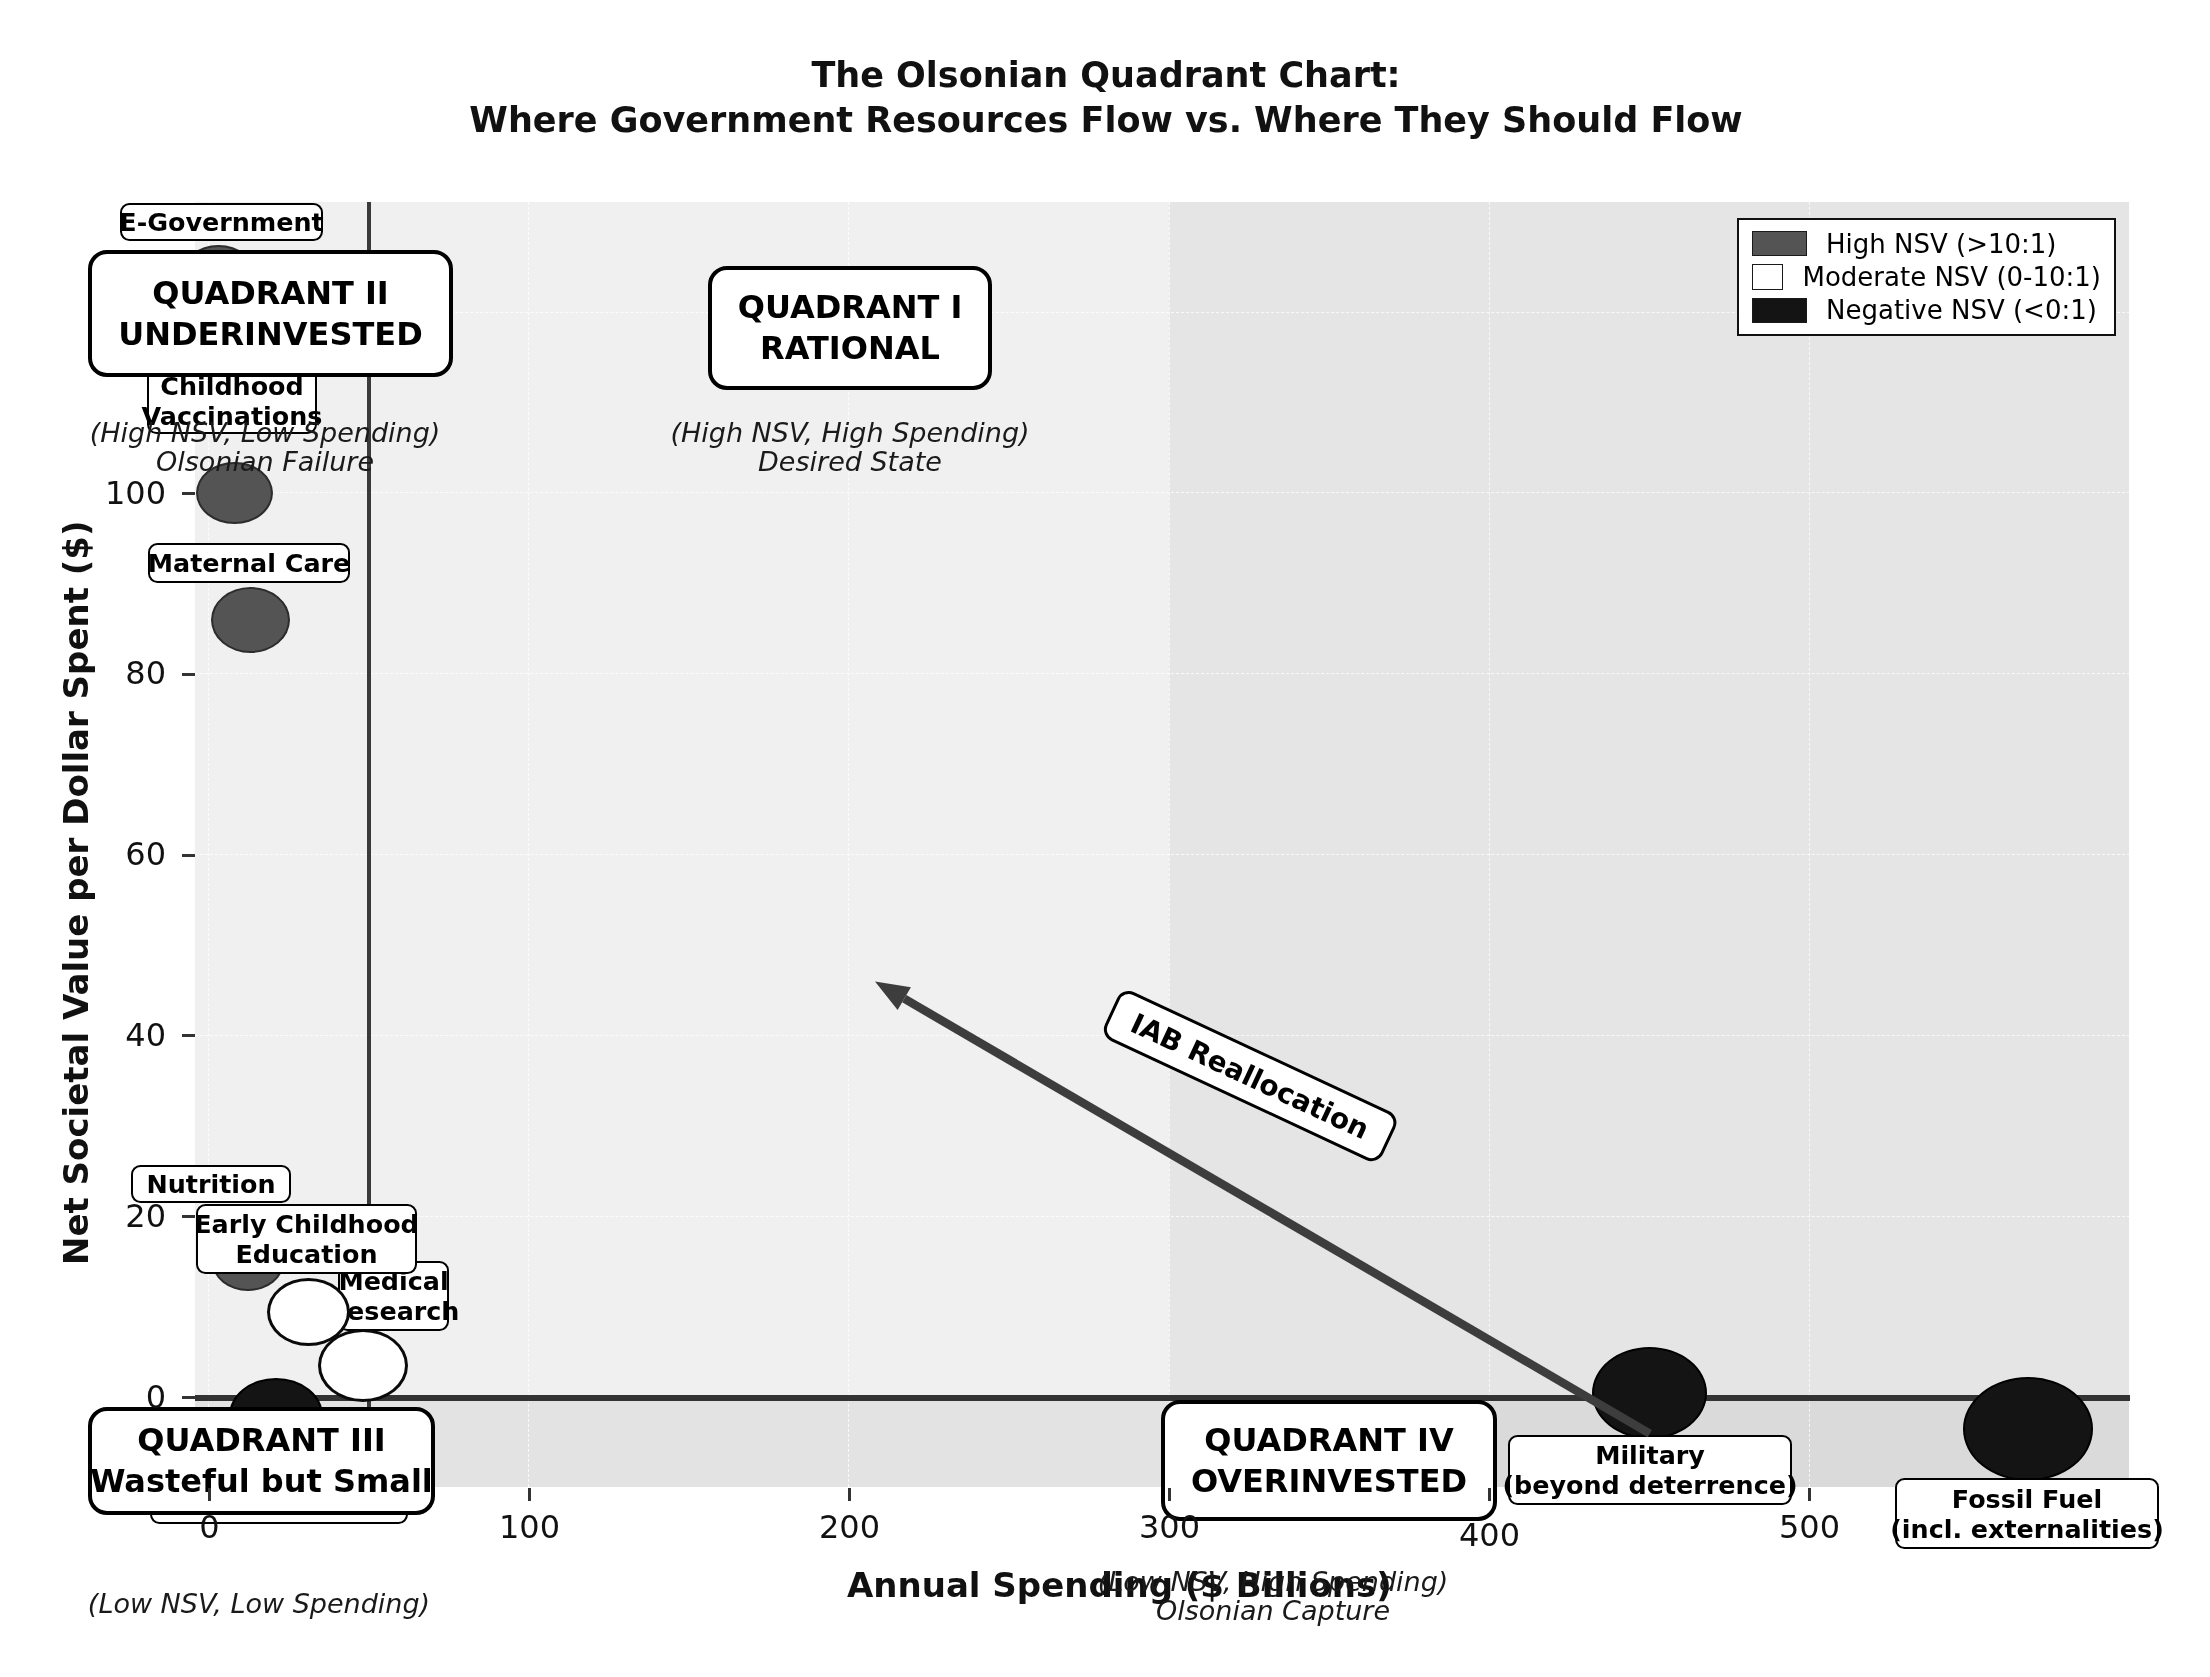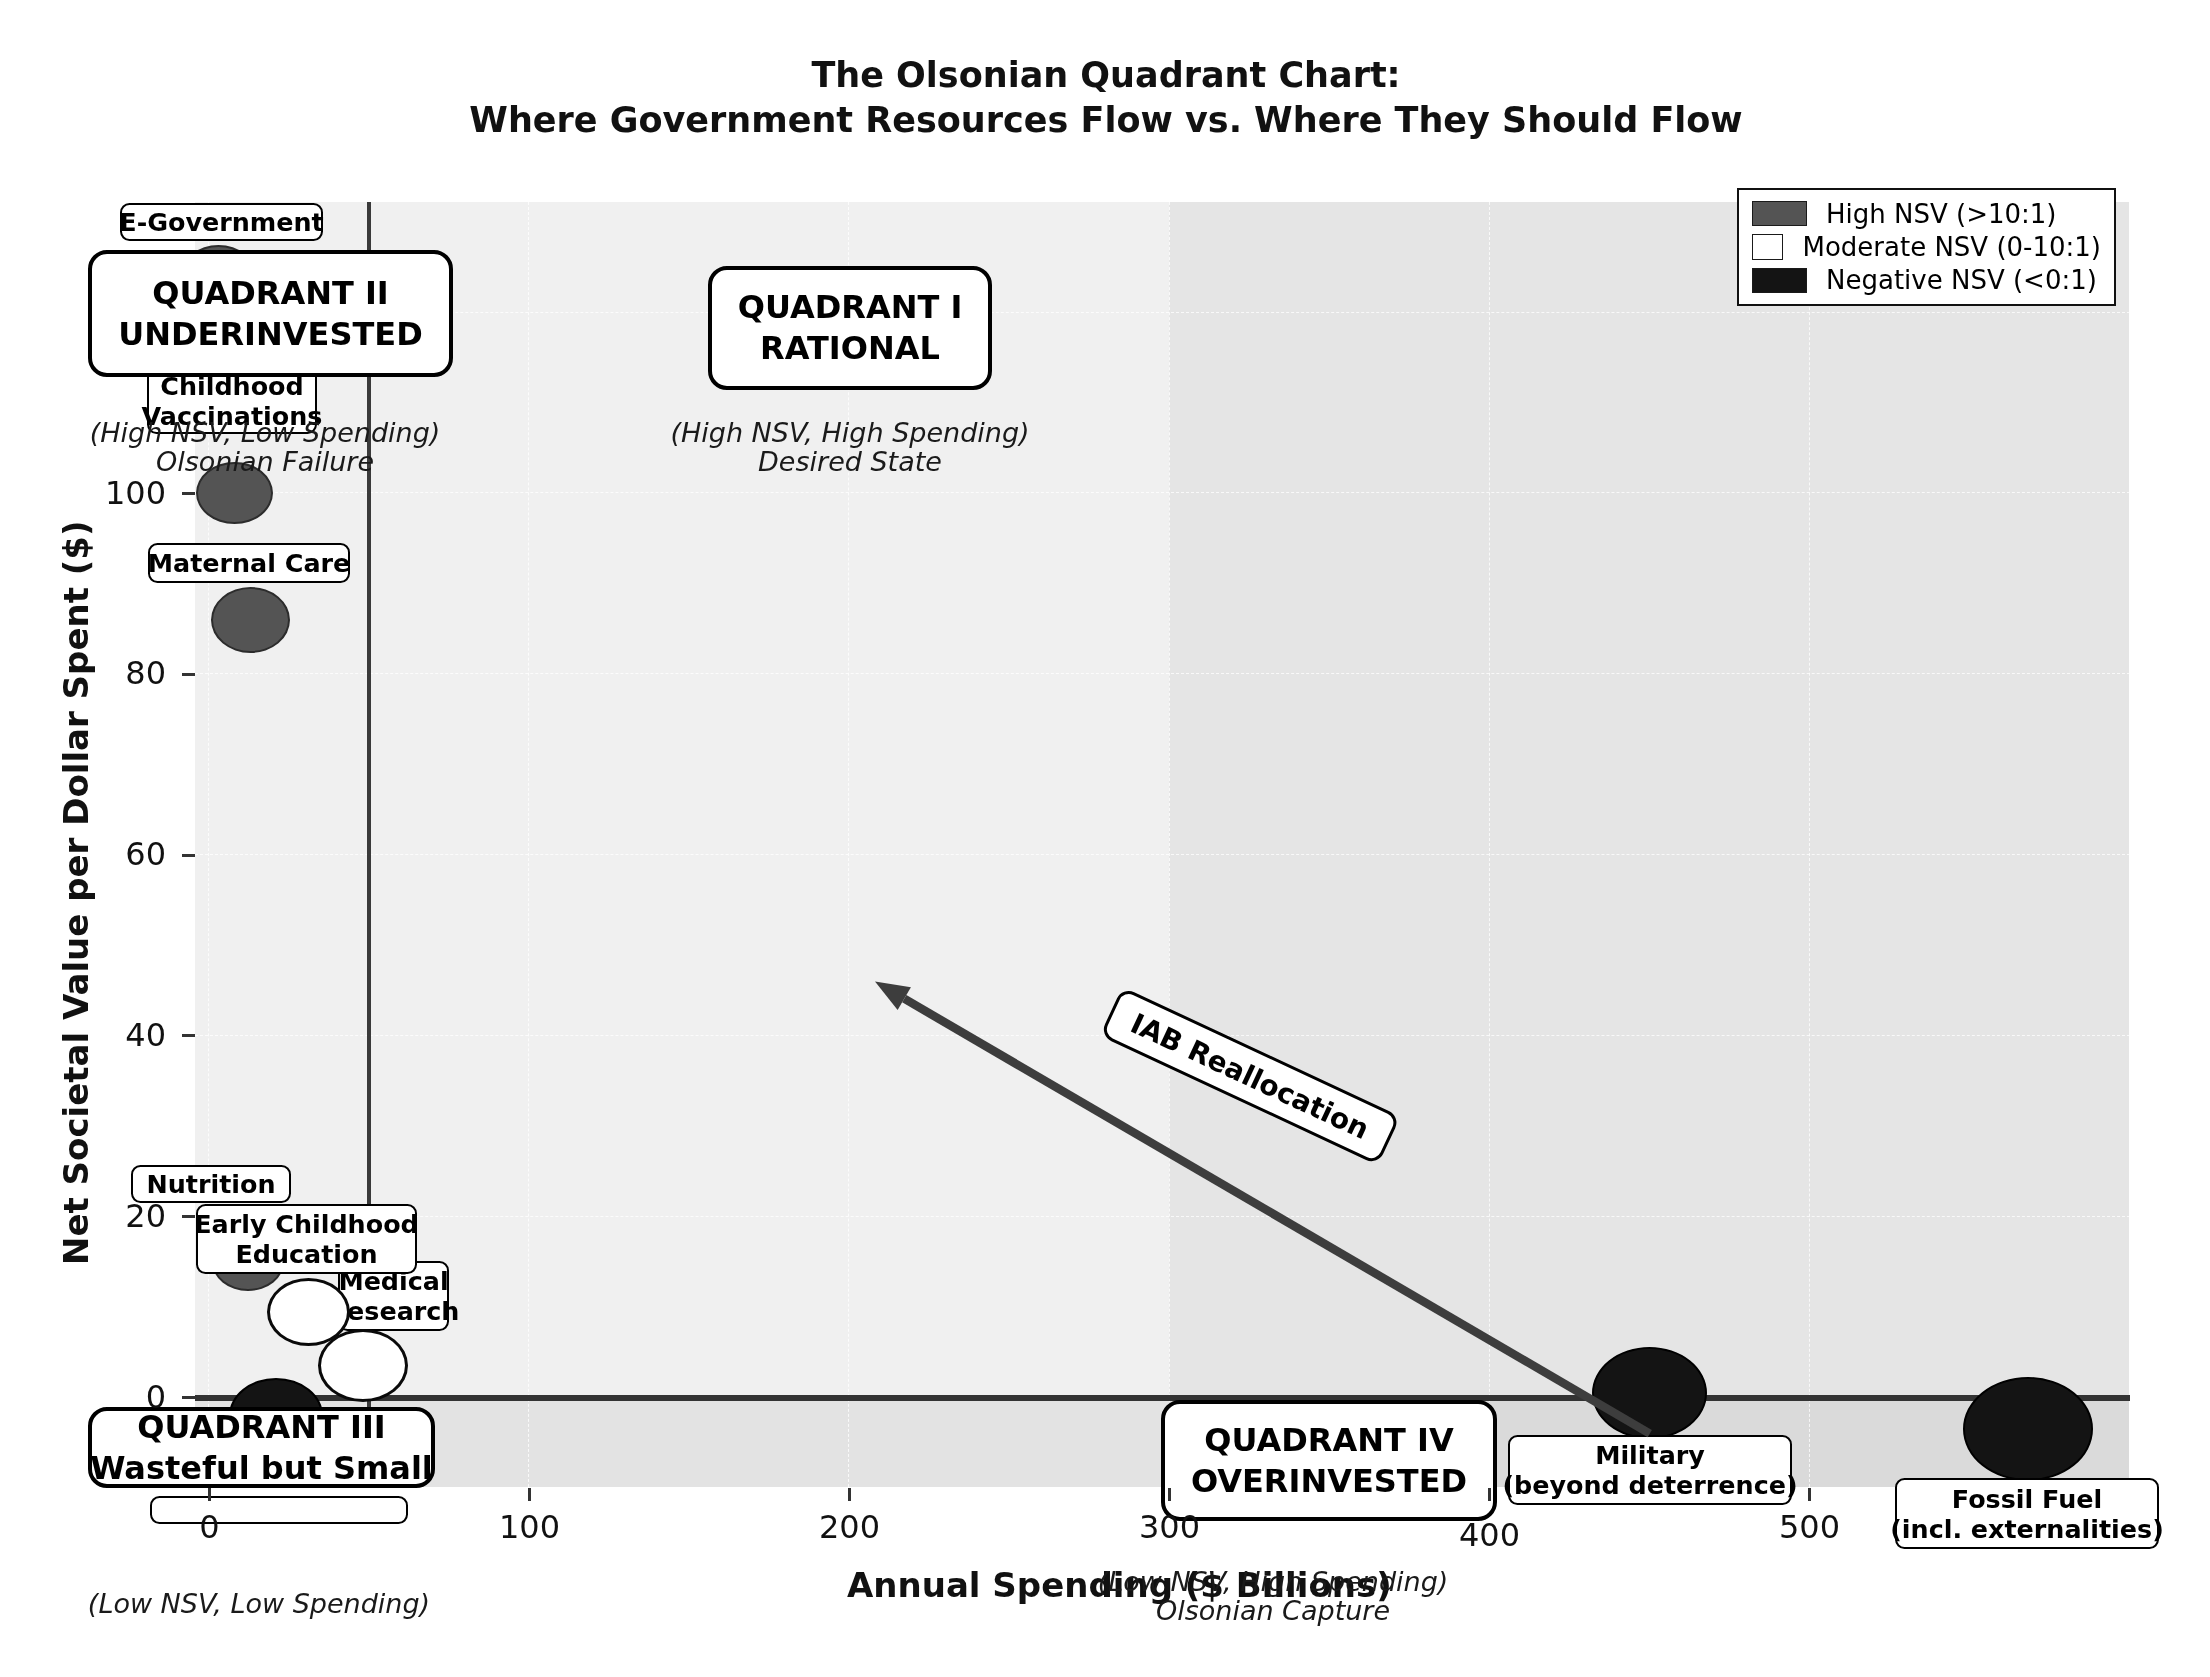--- a/index.html
+++ b/index.html
@@ -20,21 +20,21 @@
     display:flex;flex-direction:column;align-items:center;justify-content:center;
     font-size:25.4px;font-weight:bold;line-height:30px;text-align:center;white-space:nowrap;box-sizing:border-box;}
   .quadbox{position:absolute;background:#ffffff;border:4.7px solid #000;border-radius:19px;
     display:flex;flex-direction:column;align-items:center;justify-content:center;
     font-size:32px;font-weight:bold;line-height:41px;text-align:center;white-space:nowrap;box-sizing:border-box;}
   .subtitle{position:absolute;font-style:italic;font-size:27px;line-height:29px;
     color:#1a1a1a;text-align:center;white-space:nowrap;transform:translate(-50%,-50%);}
   .tickmark{position:absolute;background:#333;}
   .ticklabel{position:absolute;font-size:32px;color:#111;white-space:nowrap;}
   #legend{position:absolute;background:#fff;border:2.8px solid #111;box-sizing:border-box;
-    display:flex;flex-direction:column;justify-content:space-evenly;padding:5.6px 13px;}
+    display:flex;flex-direction:column;justify-content:space-evenly;padding:5.6px 13px;margin-top:30px;}
   .leg-row{display:flex;align-items:center;gap:19px;}
   .leg-swatch{width:55px;height:25.4px;box-sizing:border-box;border:1.9px solid #1a1a1a;}
   .leg-text{font-size:26px;color:#000;white-space:nowrap;}
   #iab-label{position:absolute;background:#fff;border:3.8px solid #000;border-radius:13px;
     font-size:28px;font-weight:bold;padding:7.5px 21px;white-space:nowrap;
     transform:translate(-50%,-50%) rotate(25deg);}
   svg{position:absolute;left:0;top:0;}
 </style>
 </head>
 <body>
@@ -119,21 +119,21 @@
         <div>Olsonian Failure</div>
       </div>
       <div class="quadbox" style="left: 708px; top: 250px; width: 284px; height: 124px; margin-top: 16px;">
         <div>QUADRANT I</div>
         <div>RATIONAL</div>
       </div>
       <div class="subtitle" style="left: 850px; top: 447px;">
         <div>(High NSV, High Spending)</div>
         <div>Desired State</div>
       </div>
-      <div class="quadbox" style="left: 88px; top: 1407px; width: 347px; height: 81px;">
+      <div class="quadbox" style="left: 88px; top: 1407px; width: 347px; height: 108px;">
         <div>QUADRANT III</div>
         <div>Wasteful but Small</div>
       </div>
       <div class="subtitle" style="left: 259px; top: 1603px;">
         <div>(Low NSV, Low Spending)</div>
       </div>
       <div class="quadbox" style="left: 1161px; top: 1400px; width: 336px; height: 121px;">
         <div>QUADRANT IV</div>
         <div>OVERINVESTED</div>
       </div>

